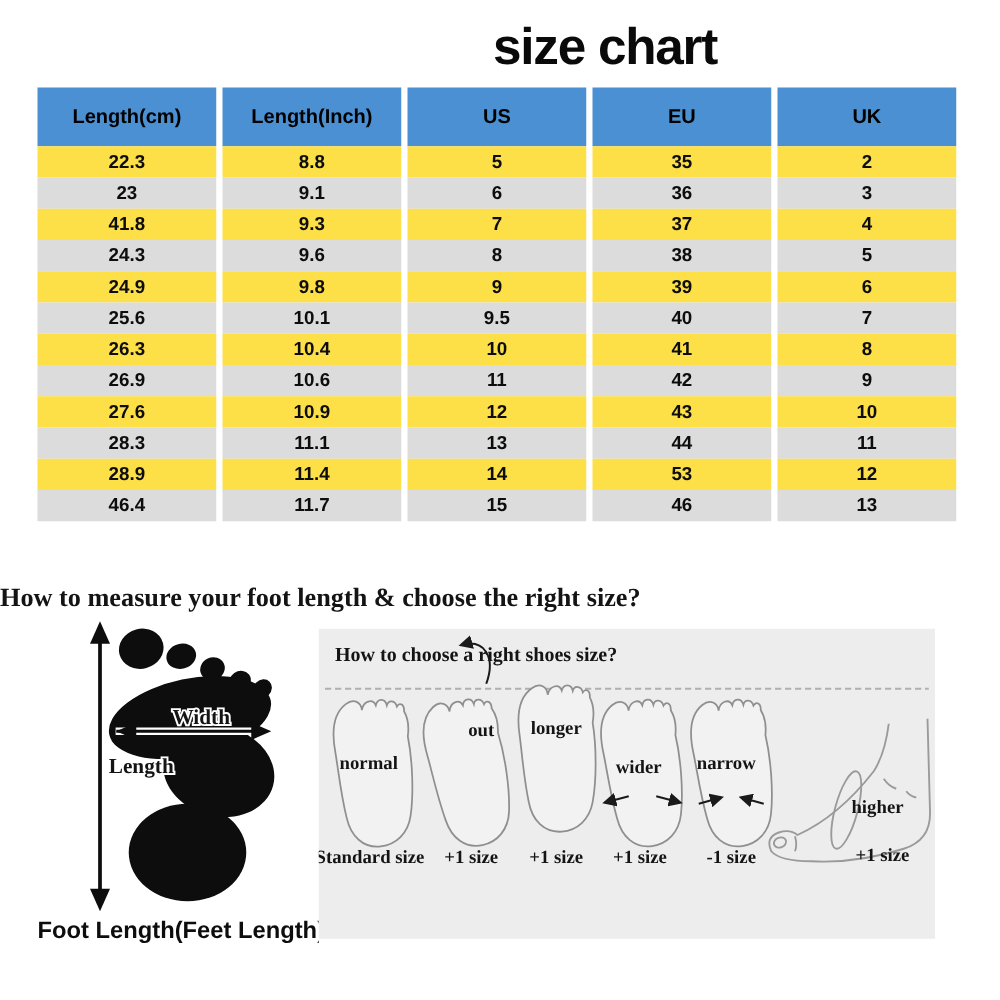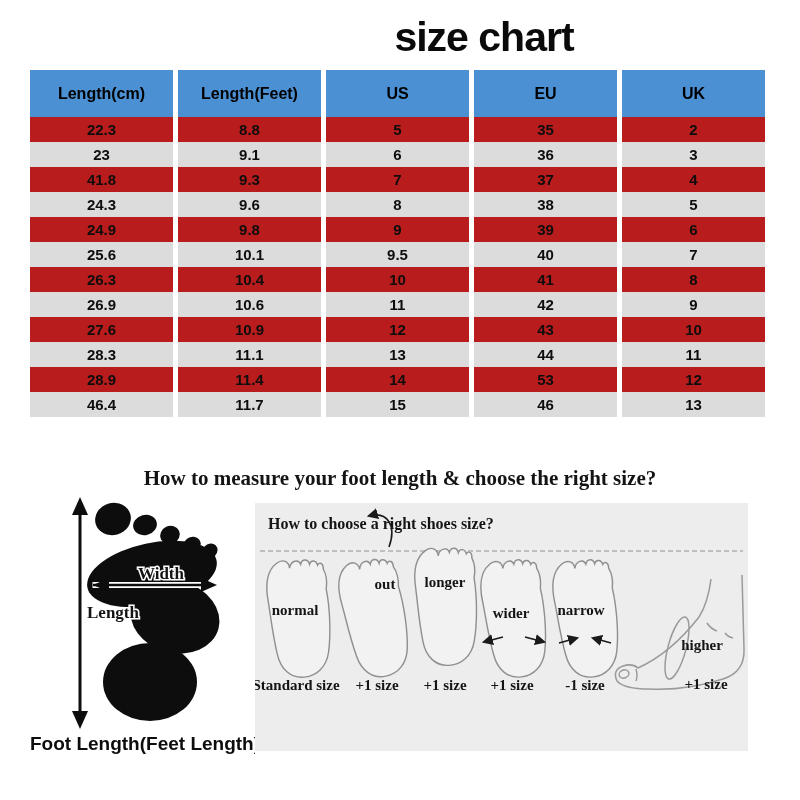--- a/index.html
+++ b/index.html
@@ -17,26 +17,26 @@
   table.size-table{
     position:absolute;left:25px;top:70px;width:745px;
     border-collapse:separate;border-spacing:5px 0;table-layout:fixed;
   }
   table.size-table th{
     background:var(--header-blue,#4a90d2);
     height:45px;font-size:16px;font-weight:700;color:#000;text-align:center;
   }
   table.size-table td{
     height:25px;line-height:25px;padding:0;text-align:center;
-    font-size:15px;font-weight:700;color:#0d0d0d;background:#b91c1c;
+    font-size:15px;font-weight:700;color:#0d0d0d;background:#fde047;
   }
   table.size-table tbody tr:nth-child(even) td{background:var(--row-alt,#dcdcdc);}
   
   .guide-heading{
-    position:absolute;top:466px;left:0;width:100%;text-align:center;
+    position:absolute;top:466px;left:0;width:100%;
     font-family:"Liberation Serif",serif;font-weight:700;font-size:21px;color:#141414;
   }
   .footprint-figure{position:absolute;left:25px;top:488px;width:230px;height:272px;}
   .panel{
     position:absolute;left:255px;top:503px;width:493px;height:248px;
     background:var(--panel-bg,#ededed);
   }
   .panel svg{position:absolute;left:0;top:0;}
   text.serifb{font-family:"Liberation Serif",serif;font-weight:700;fill:#141414;}
   text.sansb{font-family:"Liberation Sans",sans-serif;font-weight:700;fill:#0d0d0d;}
@@ -44,21 +44,21 @@
 </style>
 </head>
 <body style="--header-blue: #4a90d2; --row-alt: #dcdcdc; --panel-bg: #ededed;">
 
 <div class="page-title">size chart</div>
 
 <table class="size-table">
   <thead>
     <tr>
       <th>Length(cm)</th>
-      <th>Length(Feet)</th>
+      <th>Length(Inch)</th>
       <th>US</th>
       <th>EU</th>
       <th>UK</th>
     </tr>
   </thead>
   <tbody>
       <tr>
         <td>22.3</td>
         <td>8.8</td>
         <td>5</td>

